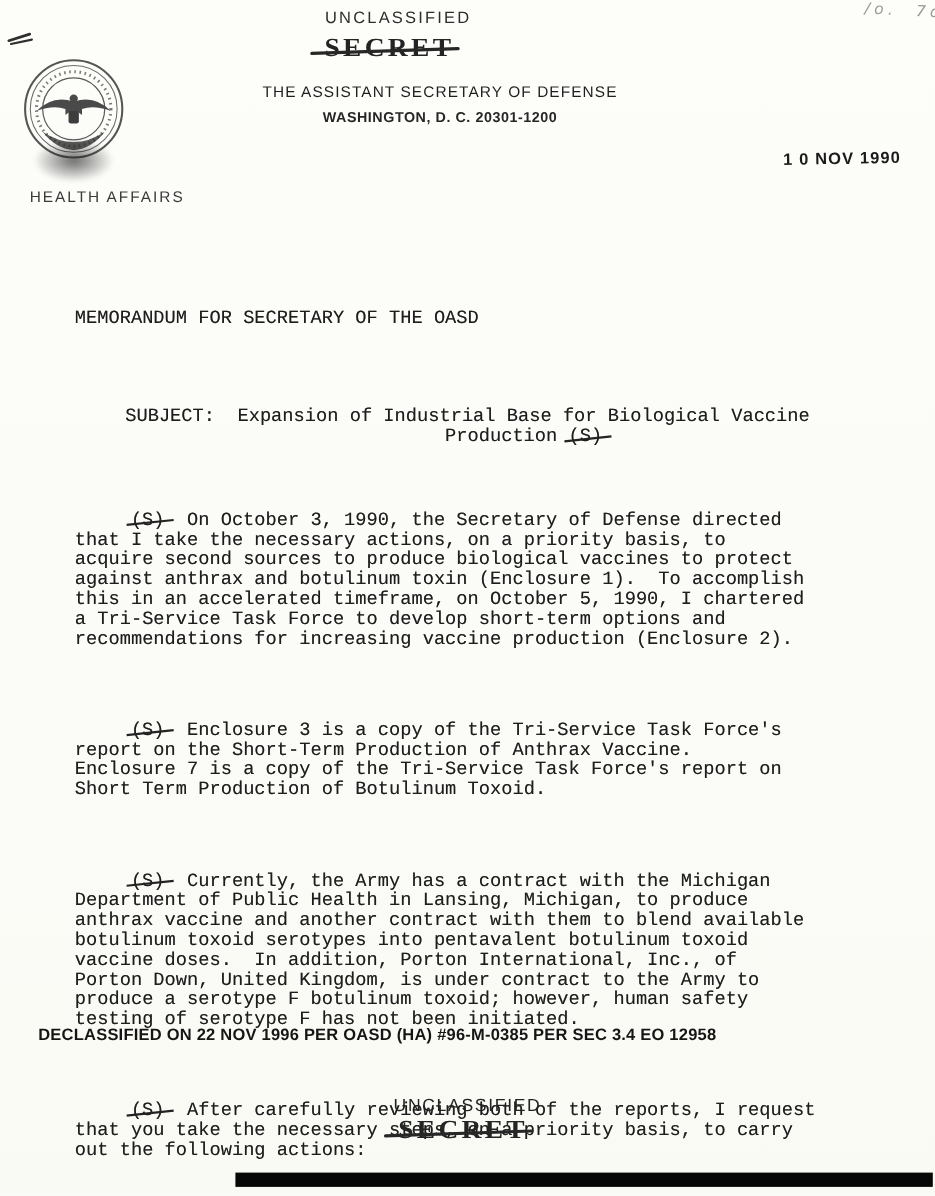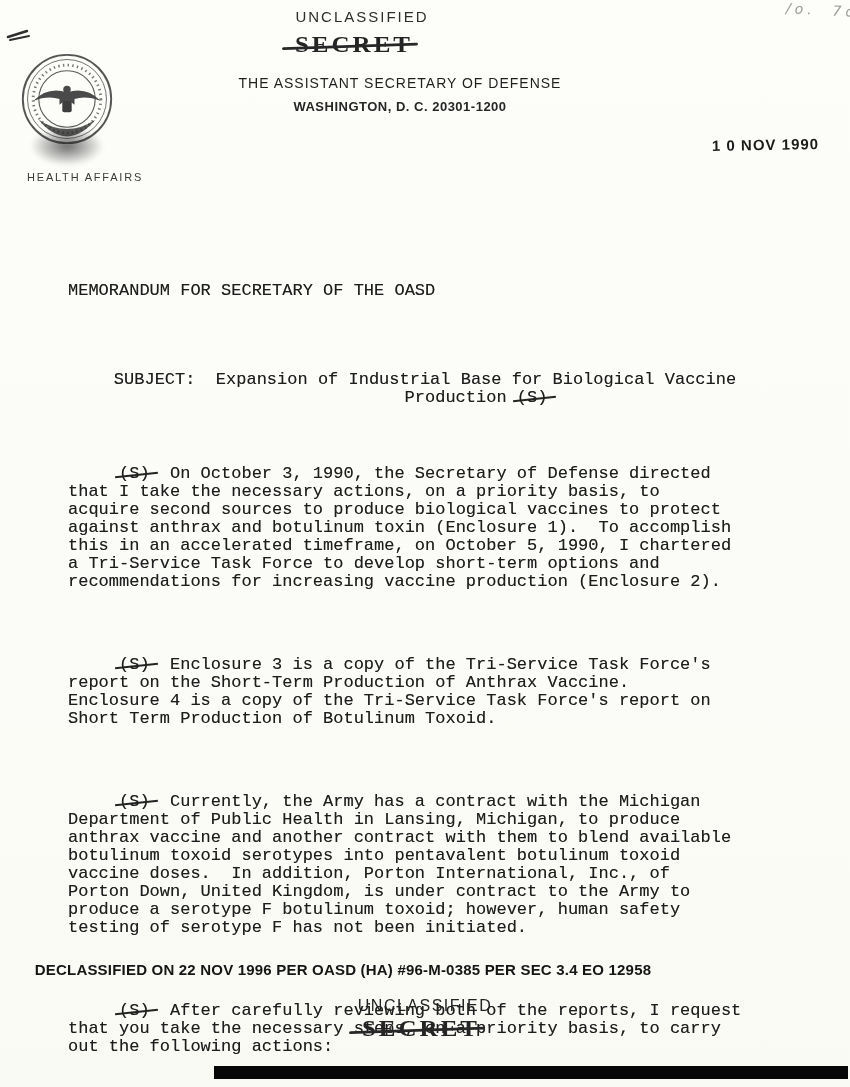--- a/index.html
+++ b/index.html
@@ -46,21 +46,21 @@
   .lh1 { font-size:14px; letter-spacing:1px; }
   .lh2 { margin-top:8px; font-size:13px; letter-spacing:.5px; font-weight:700; color:#262626; }
 
   .date-stamp {
     position:absolute; left:712px; top:136px; white-space:nowrap;
     font-family:"Liberation Sans",sans-serif; font-weight:700;
     font-size:15px; letter-spacing:1px; color:#1b1b1b; transform:rotate(-1deg);
   }
   .office {
     position:absolute; left:27px; top:171px;
-    font-family:"Liberation Sans",sans-serif; font-size:11px;
+    font-family:"Liberation Sans",sans-serif; font-size:14px;
     letter-spacing:1.8px; color:#3a3a3a;
   }
 
   .seal { position:absolute; left:20px; top:52px; }
   .seal-smudge {
     position:absolute; left:30px; top:126px; width:74px; height:40px;
     background:radial-gradient(ellipse at center, rgba(35,35,35,.65) 0%, rgba(35,35,35,0) 70%);
     filter:blur(2px);
   }
 
@@ -75,21 +75,21 @@
   .para { text-indent:5ch; margin-bottom:11px; }
 
   .strike-s { position:relative; display:inline-block; text-indent:0; }
   .strike-s::after {
     content:""; position:absolute; left:-4px; right:-8px; top:48%;
     height:2px; background:#232323; transform:rotate(-6deg);
   }
 
   
   .declass-line {
-    position:absolute; left:0; top:961px; width:686px; text-align:center;
+    position:absolute; left:0; top:932px; width:686px; text-align:center;
     font-family:"Liberation Sans",sans-serif; font-size:15px; font-weight:700;
     letter-spacing:.2px; color:#151515;
   }
   .bottom-unclass {
     position:absolute; left:0; top:997px; width:850px; text-align:center;
     font-family:"Liberation Sans",sans-serif; font-size:16px;
     letter-spacing:1.5px; color:#222;
   }
   .bottom-secret-wrap { position:absolute; left:0; top:1014px; width:842px; text-align:center; }
   .redaction-bar { position:absolute; left:214px; top:1066px; width:634px; height:13px; background:#070707; }
@@ -142,21 +142,21 @@
     <div class="para"><span class="strike-s">(S)</span><span>  On October 3, 1990, the Secretary of Defense directed
 that I take the necessary actions, on a priority basis, to
 acquire second sources to produce biological vaccines to protect
 against anthrax and botulinum toxin (Enclosure 1).  To accomplish
 this in an accelerated timeframe, on October 5, 1990, I chartered
 a Tri-Service Task Force to develop short-term options and
 recommendations for increasing vaccine production (Enclosure 2).</span></div>
 
     <div class="para"><span class="strike-s">(S)</span><span>  Enclosure 3 is a copy of the Tri-Service Task Force's
 report on the Short-Term Production of Anthrax Vaccine.
-Enclosure 4 is a copy of the Tri-Service Task Force's report on
+Enclosure 7 is a copy of the Tri-Service Task Force's report on
 Short Term Production of Botulinum Toxoid.</span></div>
 
     <div class="para"><span class="strike-s">(S)</span><span>  Currently, the Army has a contract with the Michigan
 Department of Public Health in Lansing, Michigan, to produce
 anthrax vaccine and another contract with them to blend available
 botulinum toxoid serotypes into pentavalent botulinum toxoid
 vaccine doses.  In addition, Porton International, Inc., of
 Porton Down, United Kingdom, is under contract to the Army to
 produce a serotype F botulinum toxoid; however, human safety
 testing of serotype F has not been initiated.</span></div>

